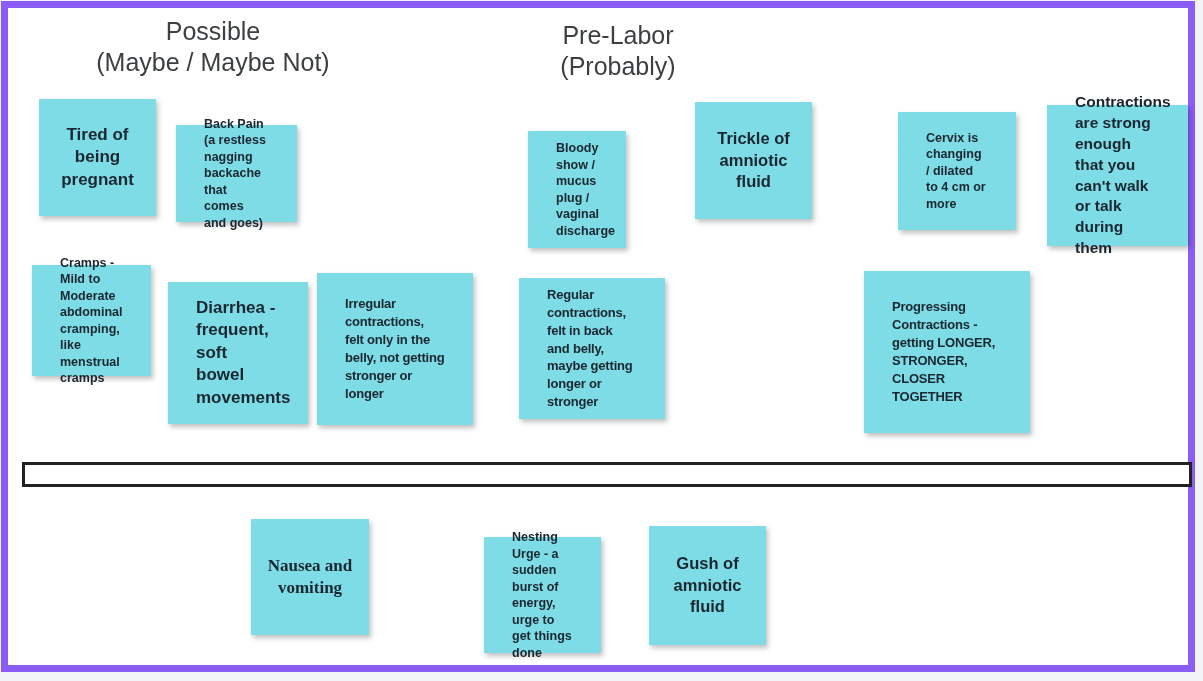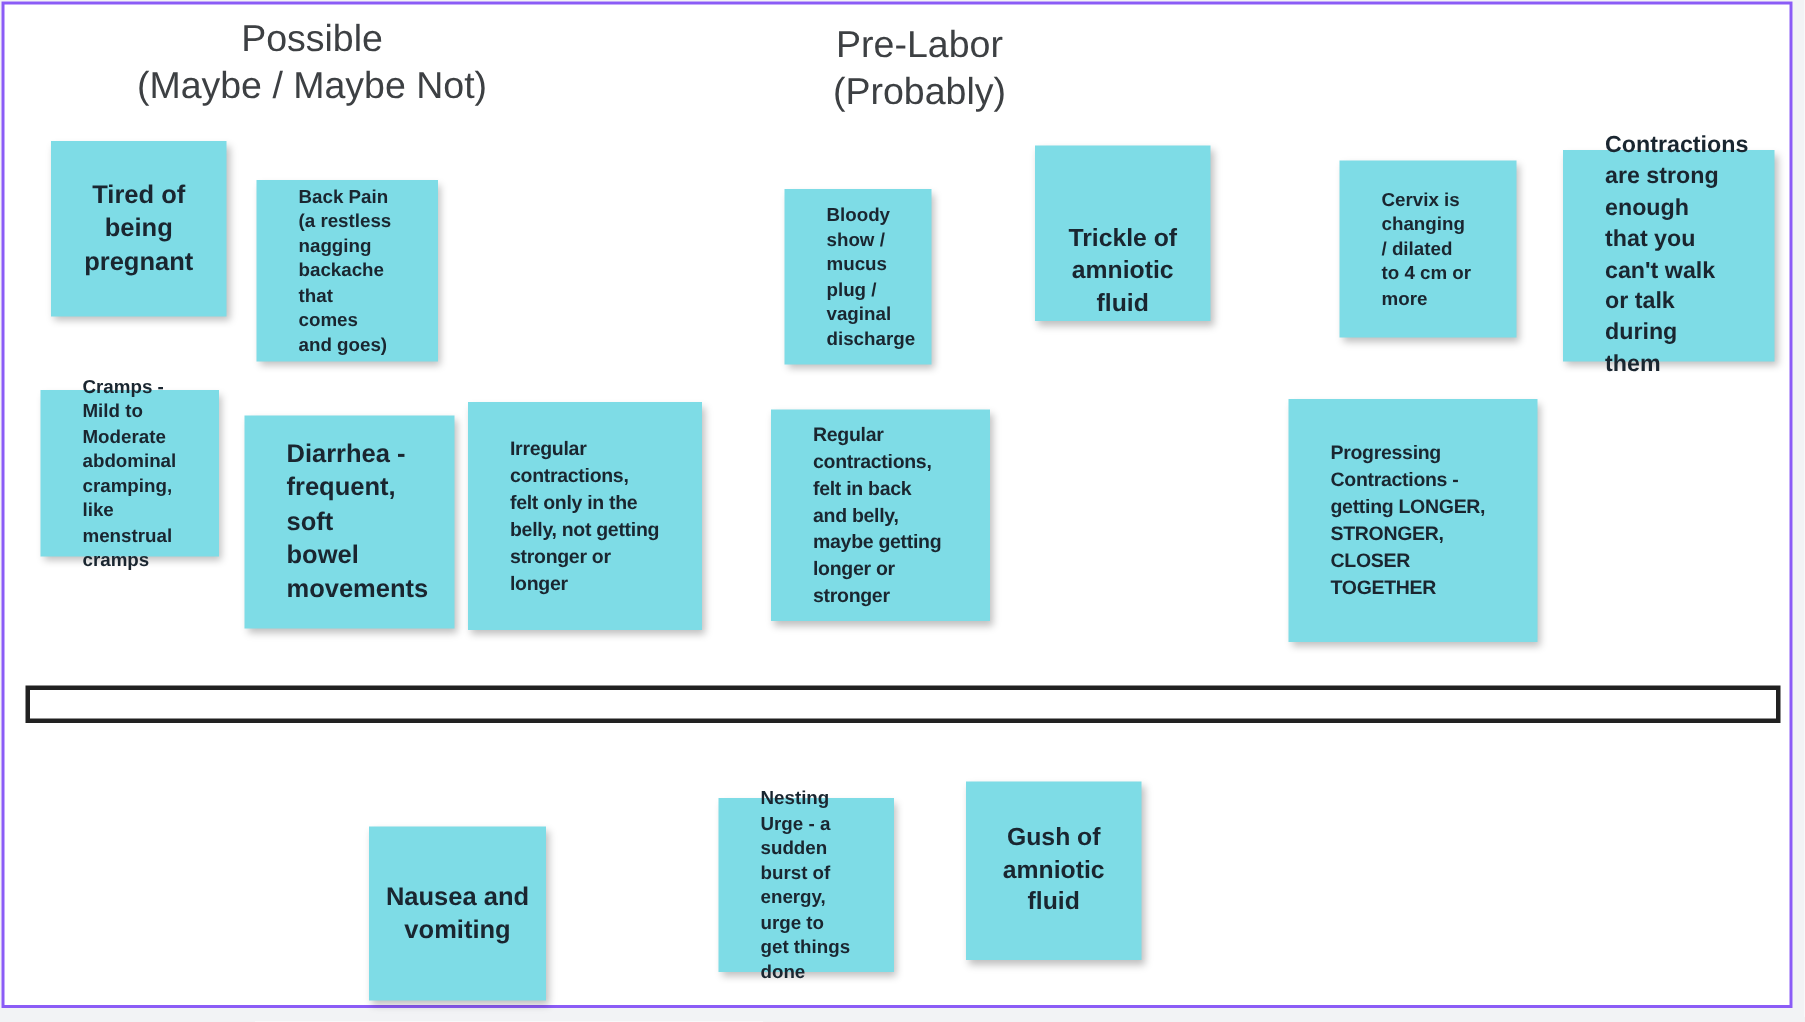--- a/index.html
+++ b/index.html
@@ -7,21 +7,21 @@
     width:1203px; height:681px;
     background:#f2f3f5;
     position:relative;
     font-family:"Liberation Sans", sans-serif;
     overflow:hidden;
   }
   .canvas {
     position:absolute; left:1px; top:1px;
     width:1194px; height:671px;
     background:#ffffff;
-    border:2px solid #8b5cf6;
+    border:7px solid #8b5cf6;
     box-sizing:border-box;
   }
   .col-header {
     position:absolute;
     text-align:center;
     white-space:pre-line;
     color:#3d4043;
     font-size:25px;
     line-height:31px;
     font-weight:400;
@@ -62,41 +62,41 @@
 (Maybe / Maybe Not)</div>
 
   <div class="col-header" style="left:470px; top:12px; width:280px;">Pre-Labor
 (Probably)</div>
 
 
   <div class="note center fs17" style="left:31px; top:91px; width:117px; height:117px;">
     <span class="txt">Tired of being pregnant</span>
   </div>
 
-  <div class="note left fs12" style="left:168px; top:117px; width:121px; height:121px;">
+  <div class="note left fs12" style="left:168px; top:117px; width:121px; height:97px;">
     <span class="txt">Back Pain (a restless nagging backache that comes and goes)</span>
   </div>
 
   <div class="note left fs12" style="left:24px; top:257px; width:119px; height:111px;">
     <span class="txt">Cramps - Mild to Moderate abdominal cramping, like menstrual cramps</span>
   </div>
 
   <div class="note left fs17" style="left:160px; top:274px; width:140px; height:142px;">
     <span class="txt">Diarrhea - frequent, soft bowel movements</span>
   </div>
 
   <div class="note left fs13" style="left:309px; top:265px; width:156px; height:152px;">
     <span class="txt">Irregular contractions, felt only in the belly, not getting stronger or longer</span>
   </div>
 
   <div class="note left fs12" style="left:520px; top:123px; width:98px; height:117px;">
     <span class="txt">Bloody show / mucus plug / vaginal discharge</span>
   </div>
 
-  <div class="note center fs16" style="left:687px; top:94px; width:117px; height:117px;align-items:flex-end;">
+  <div class="note center fs16" style="left:687px; top:94px; width:117px; height:117px;">
     <span class="txt">Trickle of amniotic fluid</span>
   </div>
 
   <div class="note left fs13" style="left:511px; top:270px; width:146px; height:141px;">
     <span class="txt">Regular contractions, felt in back and belly, maybe getting longer or stronger</span>
   </div>
 
   <div class="note left fs12" style="left:890px; top:104px; width:118px; height:118px;">
     <span class="txt">Cervix is changing / dilated to 4 cm or more</span>
   </div>
@@ -104,21 +104,21 @@
   <div class="note left fs15" style="left:1039px; top:97px; width:141px; height:141px;">
     <span class="txt">Contractions are strong enough that you can't walk or talk during them</span>
   </div>
 
   <div class="note left fs13" style="left:856px; top:263px; width:166px; height:162px;">
     <span class="txt">Progressing Contractions - getting LONGER, STRONGER, CLOSER TOGETHER</span>
   </div>
 
   <div class="timeline-bar"></div>
 
-  <div class="note center fs17" style="left:243px; top:548px; width:118px; height:116px;">
+  <div class="note center fs17" style="left:243px; top:511px; width:118px; height:116px;font-family:Liberation Serif, serif;">
     <span class="txt">Nausea and vomiting</span>
   </div>
 
   <div class="note left fs12" style="left:476px; top:529px; width:117px; height:116px;">
     <span class="txt">Nesting Urge - a sudden burst of energy, urge to get things done</span>
   </div>
 
   <div class="note center fs16" style="left:641px; top:518px; width:117px; height:119px;">
     <span class="txt">Gush of amniotic fluid</span>
   </div>

